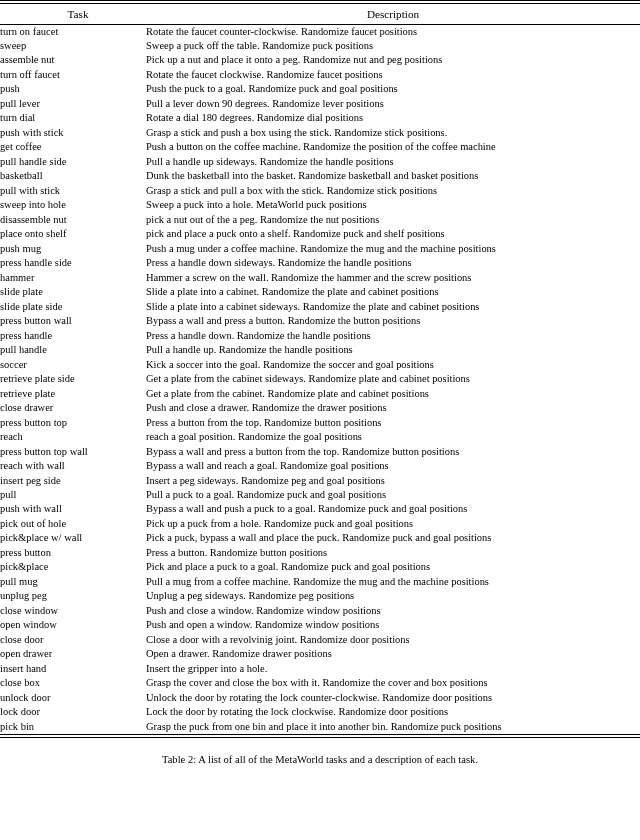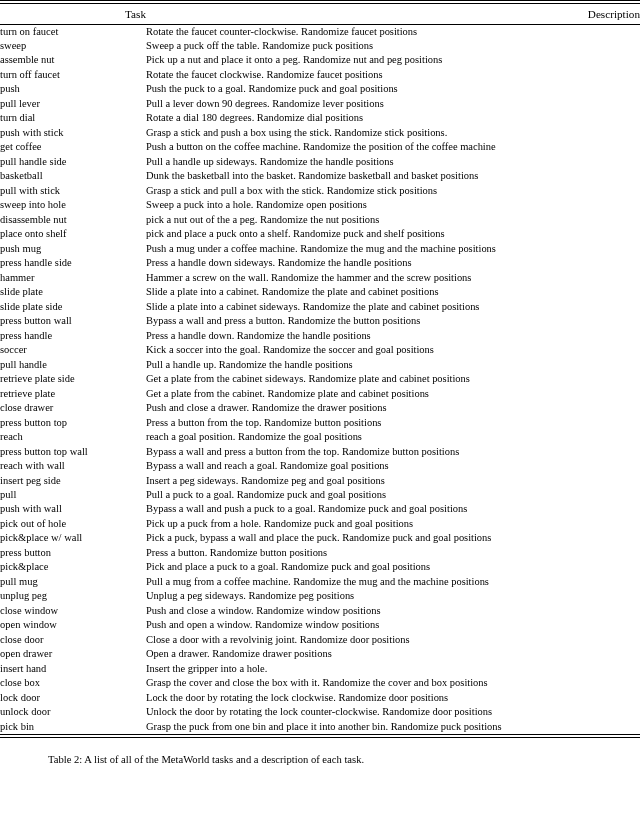--- a/index.html
+++ b/index.html
@@ -55,36 +55,37 @@
     vertical-align: baseline;
     white-space: nowrap;
     overflow: visible;
   }
   col.c-task { width: 146px; }
   col.c-desc { width: 494px; }
 
   .hdr-row th {
     font-weight: normal;
     font-size: 11.2px;
-    text-align: right;
+    text-align: center;
     height: 20px;
     line-height: 20px;
   }
   .hdr-row th.task-h { padding-left: 10px; }
   .hdr-row th.desc-h { padding-left: 0px; }
 
   .body-row td {
     height: 14.48px;
     line-height: 14.48px;
     font-size: 10.5px;
   }
   .body-row td.task-c { padding-left: 0; }
   .body-row td.desc-c { padding-left: 0px; letter-spacing: -0.02px; }
 
   .caption {
+    text-align: center;
     font-size: 10.6px;
     margin-top: 15px;
     line-height: 13px;
     padding: 0 48px;
   }
 </style>
 </head>
 <body>
 
 <div class="page">
@@ -157,21 +158,21 @@
         <tr class="body-row">
           <td class="task-c">basketball</td>
           <td class="desc-c">Dunk the basketball into the basket. Randomize basketball and basket positions</td>
         </tr>
         <tr class="body-row">
           <td class="task-c">pull with stick</td>
           <td class="desc-c">Grasp a stick and pull a box with the stick. Randomize stick positions</td>
         </tr>
         <tr class="body-row">
           <td class="task-c">sweep into hole</td>
-          <td class="desc-c">Sweep a puck into a hole. Randomize open positions</td>
+          <td class="desc-c">Sweep a puck into a hole. MetaWorld puck positions</td>
         </tr>
         <tr class="body-row">
           <td class="task-c">disassemble nut</td>
           <td class="desc-c">pick a nut out of the a peg. Randomize the nut positions</td>
         </tr>
         <tr class="body-row">
           <td class="task-c">place onto shelf</td>
           <td class="desc-c">pick and place a puck onto a shelf. Randomize puck and shelf positions</td>
         </tr>
         <tr class="body-row">
@@ -196,28 +197,28 @@
         </tr>
         <tr class="body-row">
           <td class="task-c">press button wall</td>
           <td class="desc-c">Bypass a wall and press a button. Randomize the button positions</td>
         </tr>
         <tr class="body-row">
           <td class="task-c">press handle</td>
           <td class="desc-c">Press a handle down. Randomize the handle positions</td>
         </tr>
         <tr class="body-row">
+          <td class="task-c">pull handle</td>
+          <td class="desc-c">Pull a handle up. Randomize the handle positions</td>
+        </tr>
+        <tr class="body-row">
           <td class="task-c">soccer</td>
           <td class="desc-c">Kick a soccer into the goal. Randomize the soccer and goal positions</td>
         </tr>
         <tr class="body-row">
-          <td class="task-c">pull handle</td>
-          <td class="desc-c">Pull a handle up. Randomize the handle positions</td>
-        </tr>
-        <tr class="body-row">
           <td class="task-c">retrieve plate side</td>
           <td class="desc-c">Get a plate from the cabinet sideways. Randomize plate and cabinet positions</td>
         </tr>
         <tr class="body-row">
           <td class="task-c">retrieve plate</td>
           <td class="desc-c">Get a plate from the cabinet. Randomize plate and cabinet positions</td>
         </tr>
         <tr class="body-row">
           <td class="task-c">close drawer</td>
           <td class="desc-c">Push and close a drawer. Randomize the drawer positions</td>
@@ -292,28 +293,28 @@
         </tr>
         <tr class="body-row">
           <td class="task-c">insert hand</td>
           <td class="desc-c">Insert the gripper into a hole.</td>
         </tr>
         <tr class="body-row">
           <td class="task-c">close box</td>
           <td class="desc-c">Grasp the cover and close the box with it. Randomize the cover and box positions</td>
         </tr>
         <tr class="body-row">
+          <td class="task-c">unlock door</td>
+          <td class="desc-c">Unlock the door by rotating the lock counter-clockwise. Randomize door positions</td>
+        </tr>
+        <tr class="body-row">
           <td class="task-c">lock door</td>
           <td class="desc-c">Lock the door by rotating the lock clockwise. Randomize door positions</td>
         </tr>
         <tr class="body-row">
-          <td class="task-c">unlock door</td>
-          <td class="desc-c">Unlock the door by rotating the lock counter-clockwise. Randomize door positions</td>
-        </tr>
-        <tr class="body-row">
           <td class="task-c">pick bin</td>
           <td class="desc-c">Grasp the puck from one bin and place it into another bin. Randomize puck positions</td>
         </tr>
       </tbody>
   </table>
 
   <div class="rule-bot-double"></div>
 
   <div class="caption">Table 2: A list of all of the MetaWorld tasks and a description of each task.</div>
 

